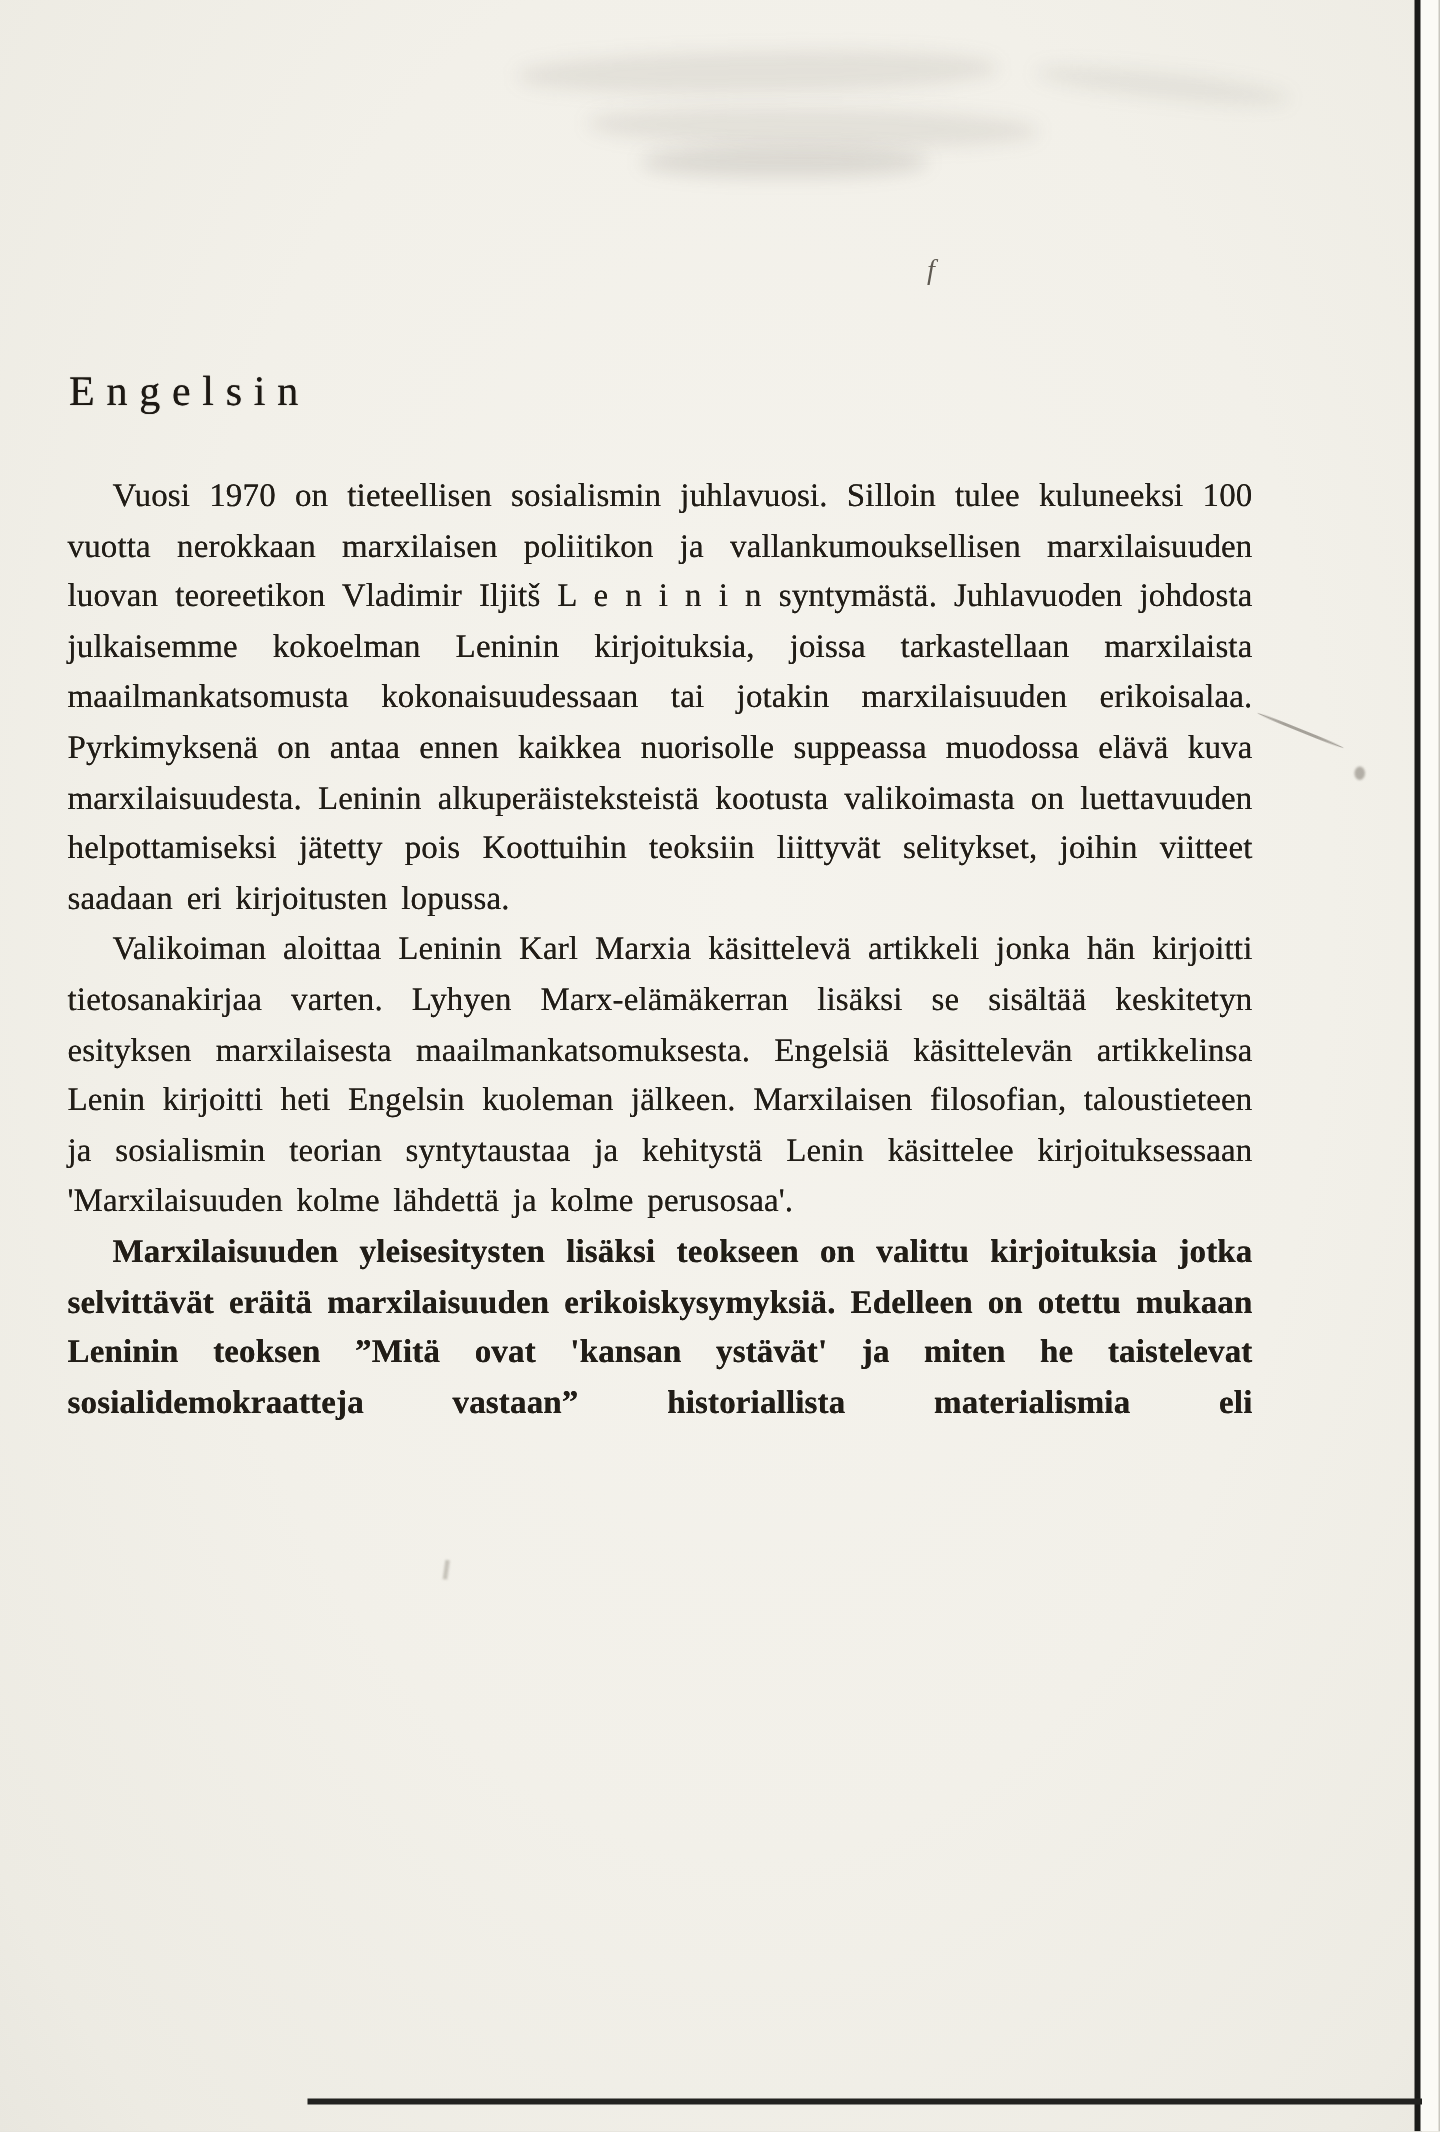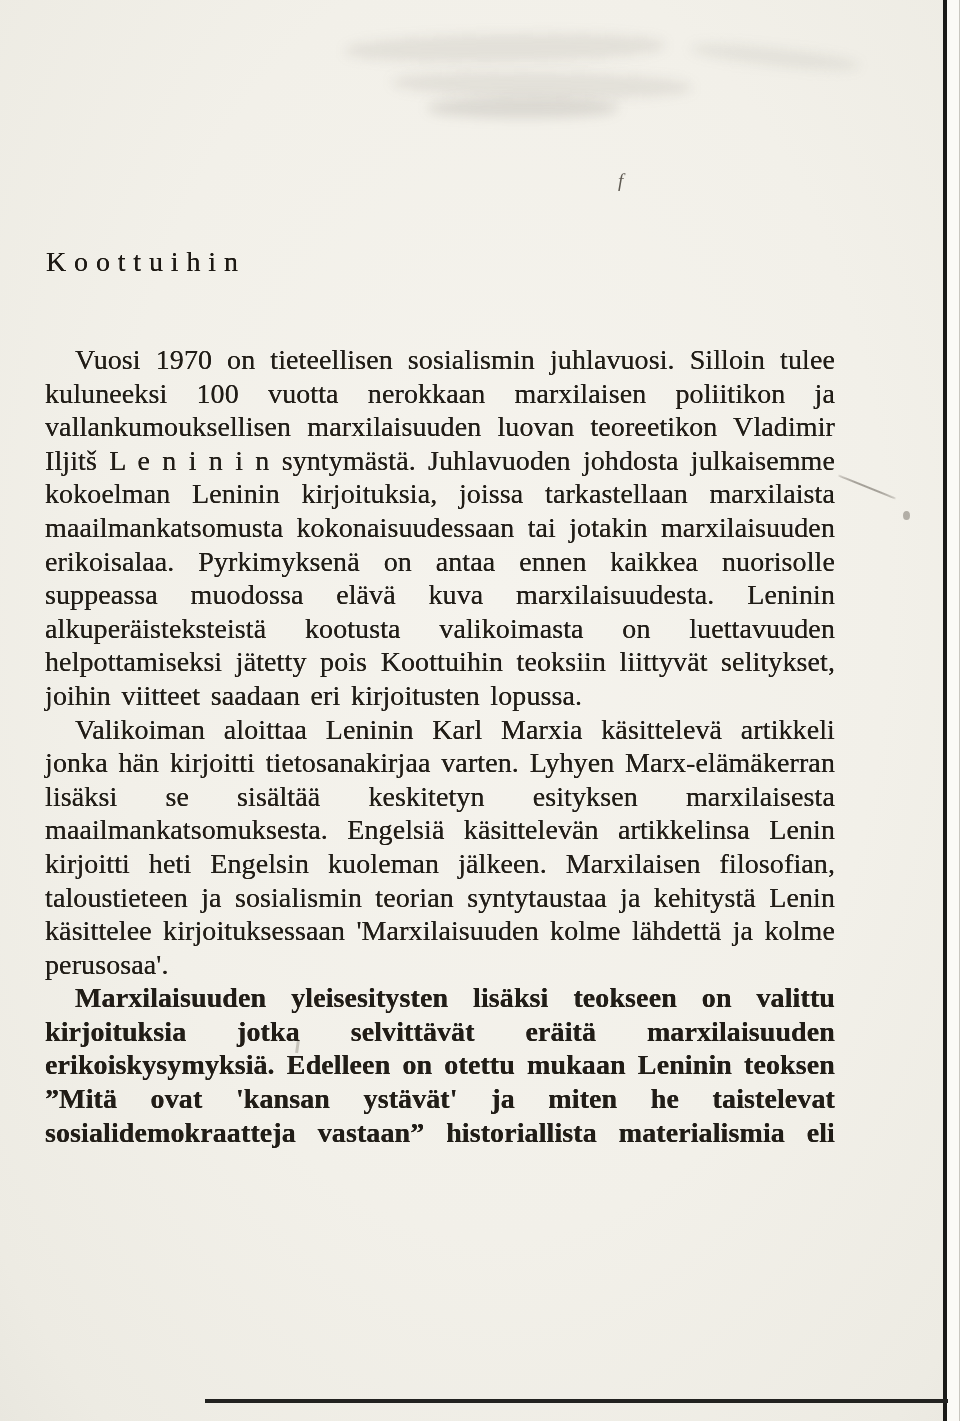--- a/index.html
+++ b/index.html
@@ -27,23 +27,23 @@
     font-weight: normal;
     letter-spacing: 0.28em;
     color: #1d1914;
     text-shadow: 0 0 0.45px #1d1914;
   }
 
   
   .body-text {
     position: absolute;
     left: 45px;
-    top: 343px;
+    top: 313px;
     width: 790px;
-    font-size: 28px;
+    font-size: 22px;
     line-height: 33.6px;
     text-align: justify;
     word-spacing: 3.5px;
     letter-spacing: 0.1px;
     color: #211d17;
     text-shadow: 0 0 0.35px #211d17;
   }
   .body-text p {
     margin: 0;
     text-indent: 30px;
@@ -145,21 +145,21 @@
   <div class="smudge s1"></div>
   <div class="smudge s2"></div>
   <div class="smudge s3"></div>
   <div class="smudge s4"></div>
 
   <span class="top-mark">f</span>
   <div class="streak"></div>
   <div class="speck"></div>
   <div class="speck2"></div>
 
-  <h1 class="heading">Koottuihin</h1>
+  <h1 class="heading">Engelsin</h1>
 
   <div class="body-text">
     <p class="para">Vuosi 1970 on tieteellisen sosialismin juhlavuosi. Silloin tulee kuluneeksi 100 vuotta nerokkaan marxilaisen poliitikon ja vallankumouksellisen marxilaisuuden luovan teoreetikon Vladimir Iljitš L e n i n i n syntymästä. Juhlavuoden johdosta julkaisemme kokoelman Leninin kirjoituksia, joissa tarkastellaan marxilaista maailmankatsomusta kokonaisuudessaan tai jotakin marxilaisuuden erikoisalaa. Pyrkimyksenä on antaa ennen kaikkea nuorisolle suppeassa muodossa elävä kuva marxilaisuudesta. Leninin alkuperäisteksteistä kootusta valikoimasta on luettavuuden helpottamiseksi jätetty pois Koottuihin teoksiin liittyvät selitykset, joihin viitteet saadaan eri kirjoitusten lopussa.</p>
     <p class="para">Valikoiman aloittaa Leninin Karl Marxia käsittelevä artikkeli jonka hän kirjoitti tietosanakirjaa varten. Lyhyen Marx-elämäkerran lisäksi se sisältää keskitetyn esityksen marxilaisesta maailmankatsomuksesta. Engelsiä käsittelevän artikkelinsa Lenin kirjoitti heti Engelsin kuoleman jälkeen. Marxilaisen filosofian, taloustieteen ja sosialismin teorian syntytaustaa ja kehitystä Lenin käsittelee kirjoituksessaan 'Marxilaisuuden kolme lähdettä ja kolme perusosaa'.</p>
     <p class="para continues">Marxilaisuuden yleisesitysten lisäksi teokseen on valittu kirjoituksia jotka selvittävät eräitä marxilaisuuden erikoiskysymyksiä. Edelleen on otettu mukaan Leninin teoksen ”Mitä ovat 'kansan ystävät' ja miten he taistelevat sosialidemokraatteja vastaan” historiallista materialismia eli</p>
   </div>
 
   <div class="gutter-line"></div>
   <div class="edge-strip"></div>
   <div class="bottom-rule"></div>

